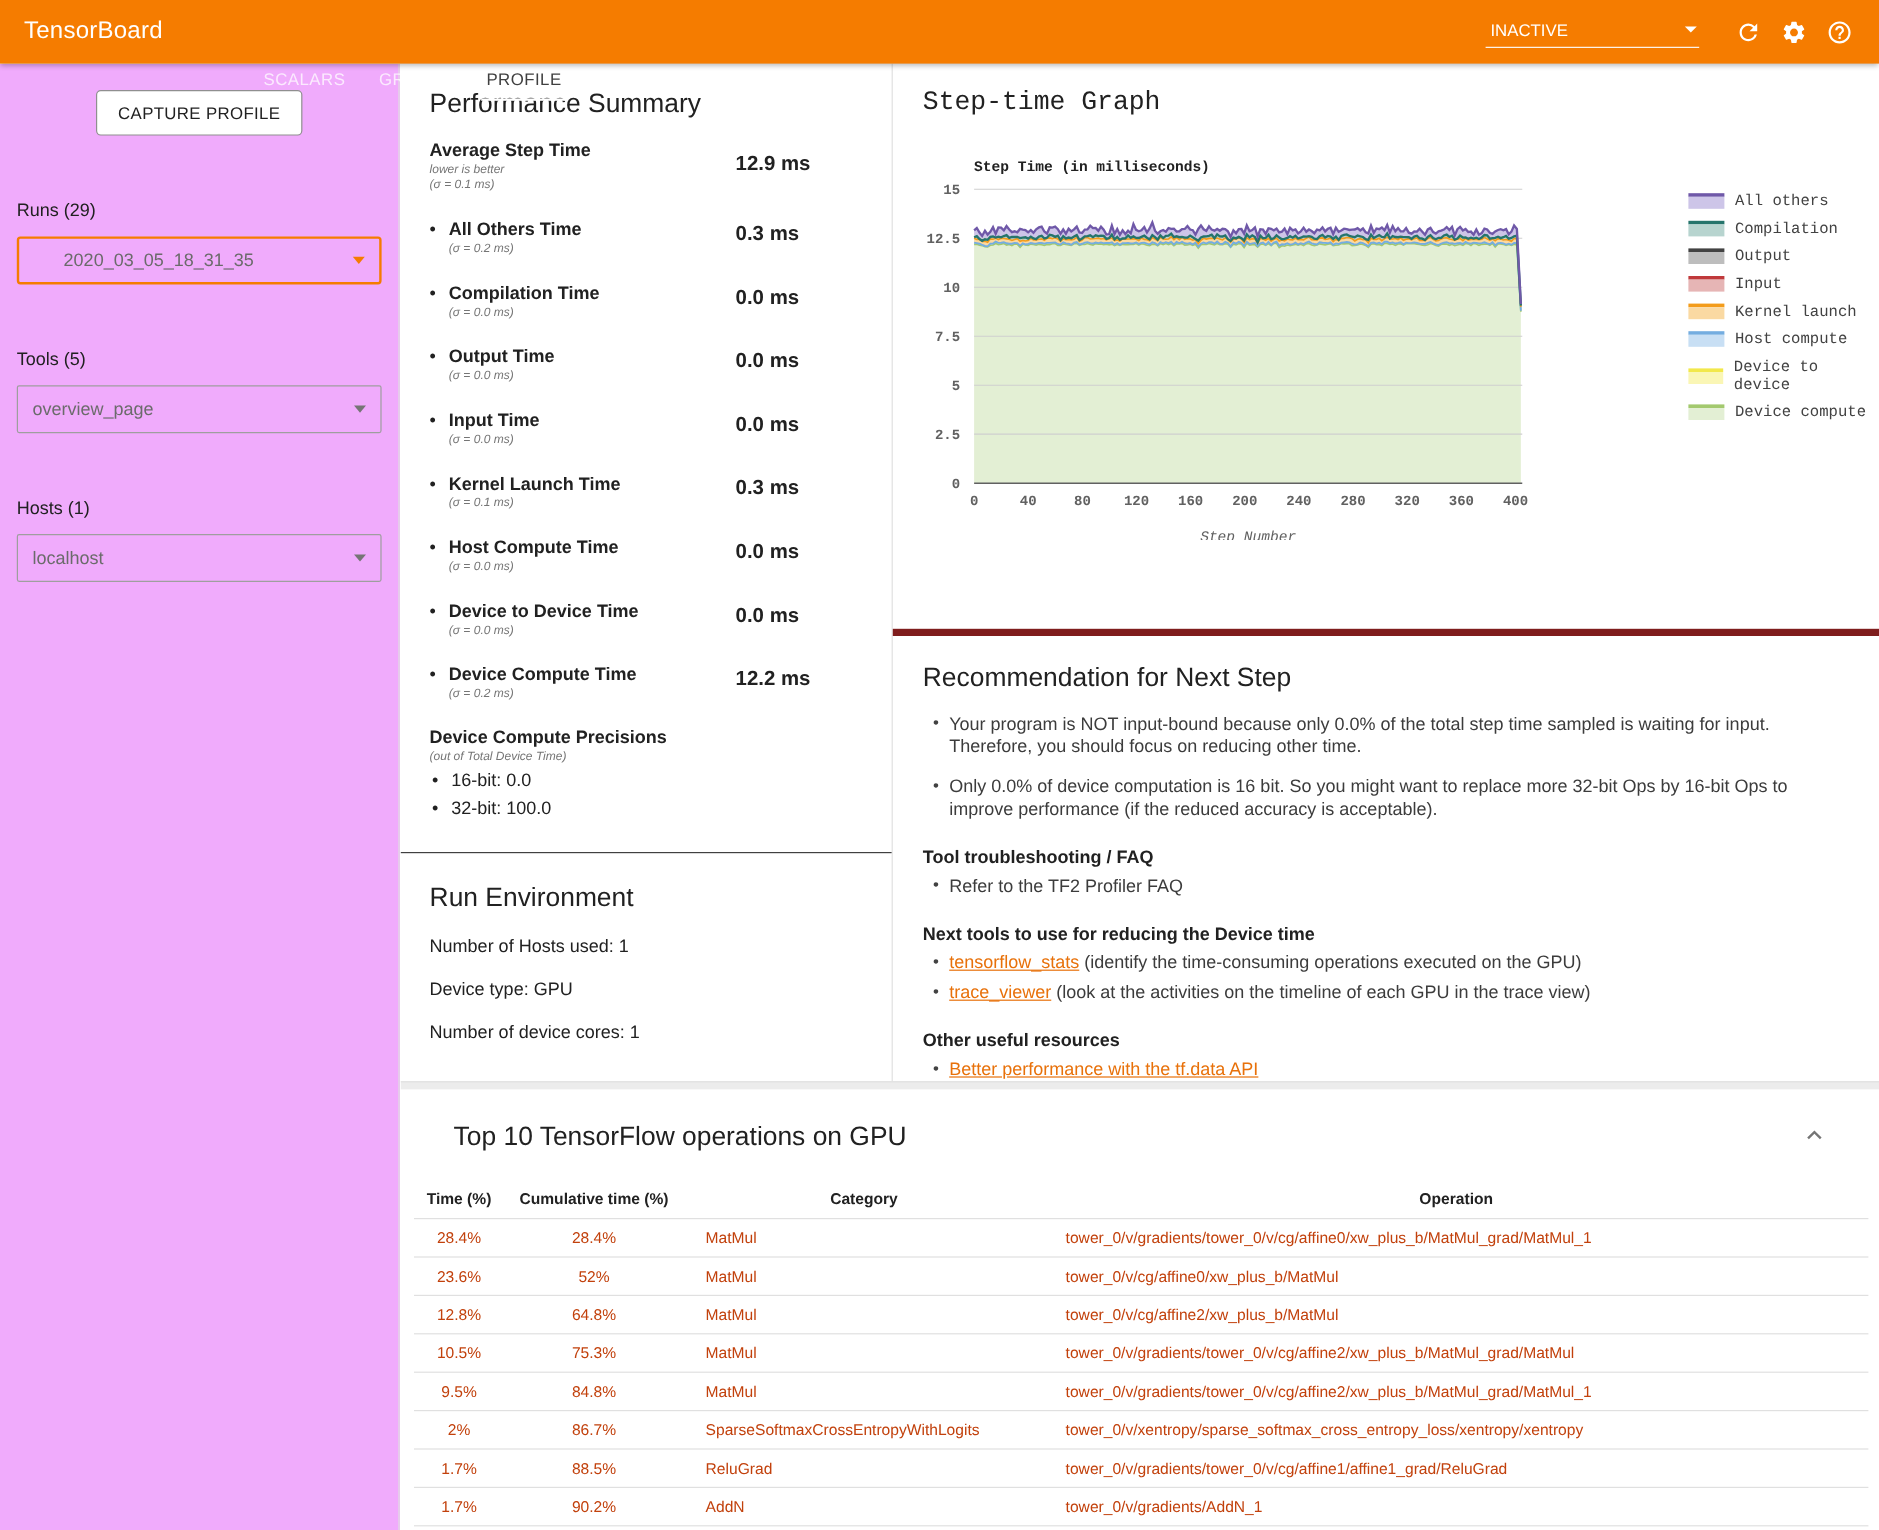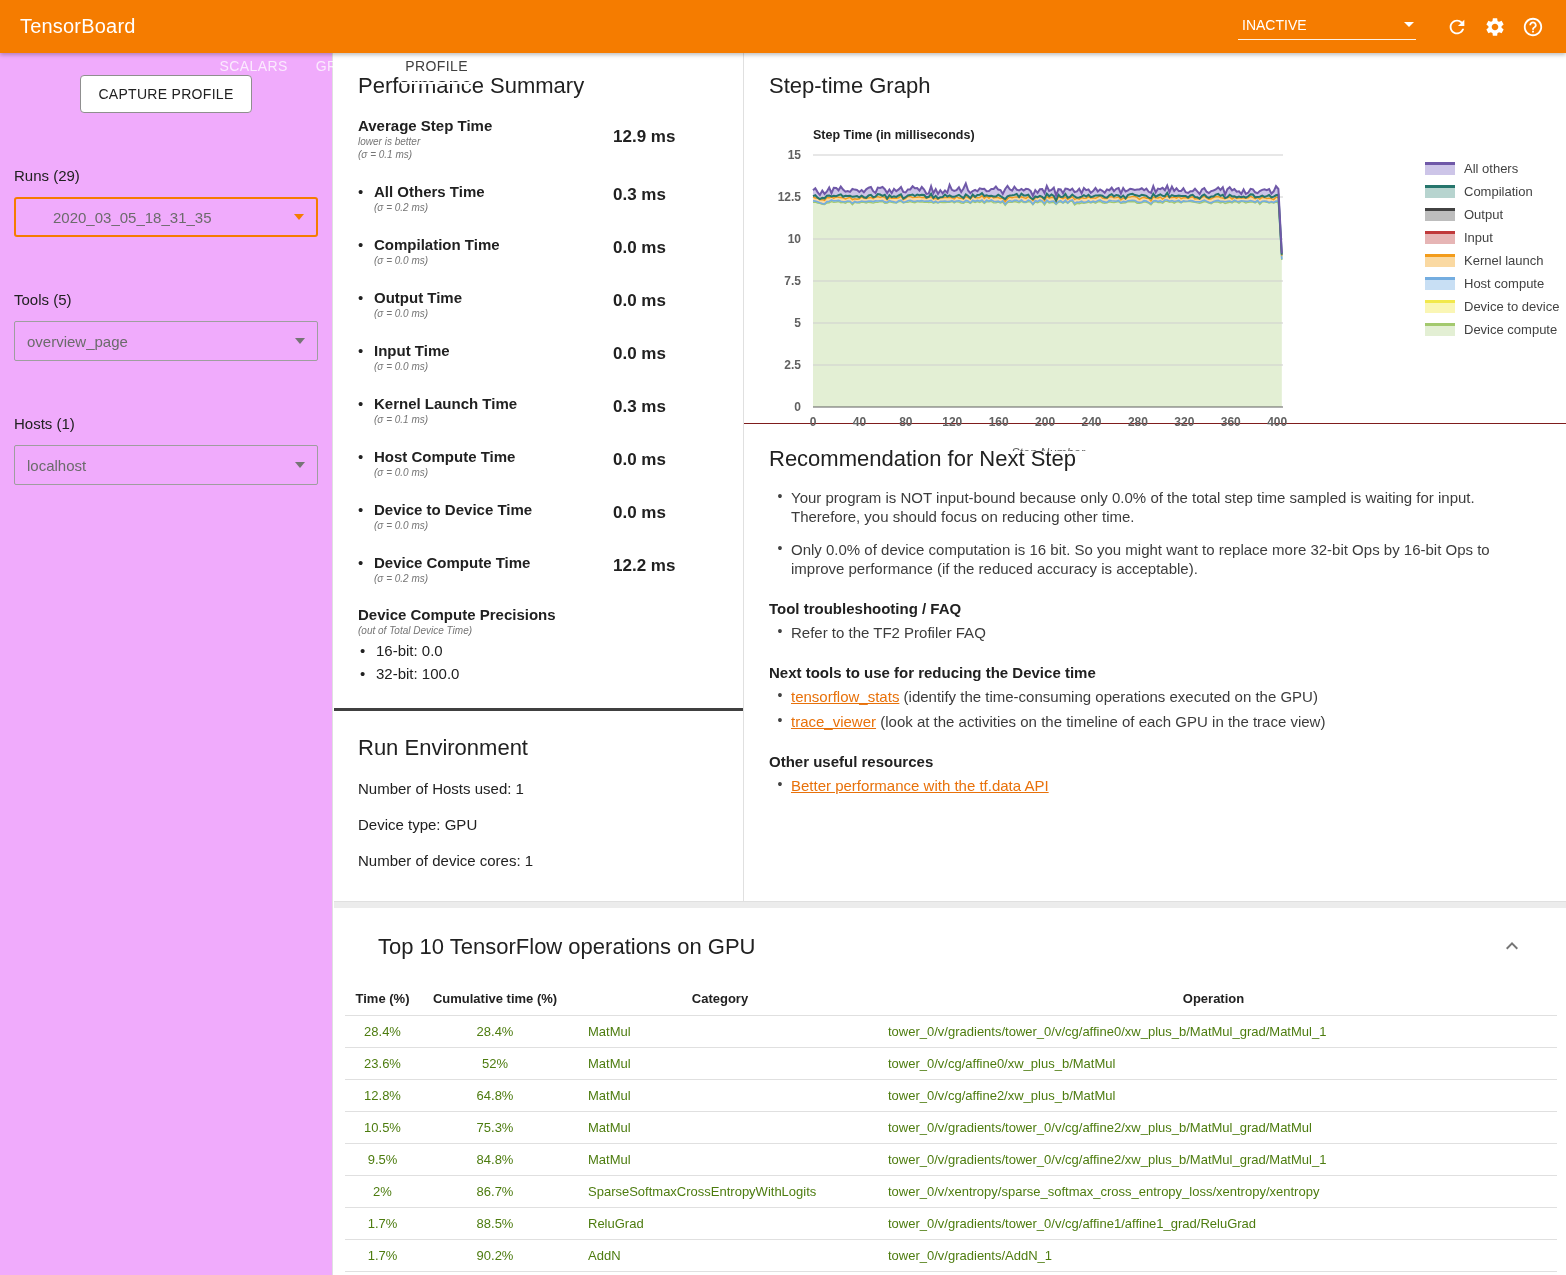--- a/index.html
+++ b/index.html
@@ -35,23 +35,23 @@
   .dd.focused { border:2px solid #f57c00; border-radius:3px;padding-left:37px; }
   .dd .dd-text { font-size:15px; color:#6b6b6b; }
   .caret-o { width:0; height:0; border-left:5px solid transparent; border-right:5px solid transparent; border-top:6px solid #f57c00; }
   .caret-g { width:0; height:0; border-left:5px solid transparent; border-right:5px solid transparent; border-top:6px solid #757575; }
 
   
   .content { position:absolute; top:53px; left:334px; width:1232px; }
   .cols { display:flex; }
   .left-col { width:410px; border-right:1px solid #e0e0e0; }
   .right-col { flex:1; }
-  .sec-perf { height:658px; border-bottom:3px solid #404040; padding:20px 0 0 24px; }
+  .sec-perf { height:658px; border-bottom:1px solid #404040; padding:20px 0 0 24px; }
   .sec-runenv { height:190px; padding:24px 0 0 24px; }
-  .sec-graph { height:371px; border-bottom:1px solid #7f1d1d; padding:20px 0 0 25px; }
+  .sec-graph { height:477px; border-bottom:6px solid #7f1d1d; padding:20px 0 0 25px;font-family:Liberation Mono, monospace; }
   .sec-rec { height:371px; padding:22px 31px 0 25px; }
   .divider-band { height:7px; background:#ececec; border-top:1px solid #e0e0e0; }
   .sec-table { background:#fff; padding:0 10px; }
 
   h1.sec-title { font-size:22px; font-weight:400; color:#212121; }
 
   
   .avg-block { display:flex; margin-top:18px; }
   .avg-left { width:255px; }
   .m-label { font-size:15px; font-weight:700; color:#212121; }
@@ -88,21 +88,21 @@
   .rec-list-item .txt { font-size:15px; color:#3c3c3c; line-height:19px; }
   a.olink { color:#e8710a; text-decoration:underline; cursor:pointer; }
 
   
   .table-head-row { display:flex; align-items:center; padding:26px 22px 14px 22px; }
   .table-head-row h1 { flex:1; }
   .collapse-btn { width:26px; height:26px; cursor:pointer; margin-right:8px; }
   .collapse-btn svg { fill:#757575; width:24px; height:24px; }
   table.ops { border-collapse:collapse; width:1212px; margin:10px 0 0 1px; }
   table.ops th { font-size:13px; font-weight:700; color:#212121; text-align:center; padding:7px 0 9px 0; }
-  table.ops td { font-size:13px; color:#4d7c0f; border-top:1px solid #e0e0e0; padding:8px 0; }
+  table.ops td { font-size:13px; color:#c2410c; border-top:1px solid #e0e0e0; padding:8px 0; }
   table.ops td.c { text-align:center; }
   table.ops td.l { text-align:left; padding-left:18px; }
   table.ops tr:last-child td { border-bottom:1px solid #e0e0e0; }
 </style>
 </head>
 <body>
 
 <div class="topbar">
   <div class="logo">TensorBoard</div>
   <div class="tabs" id="nav-tabs">

